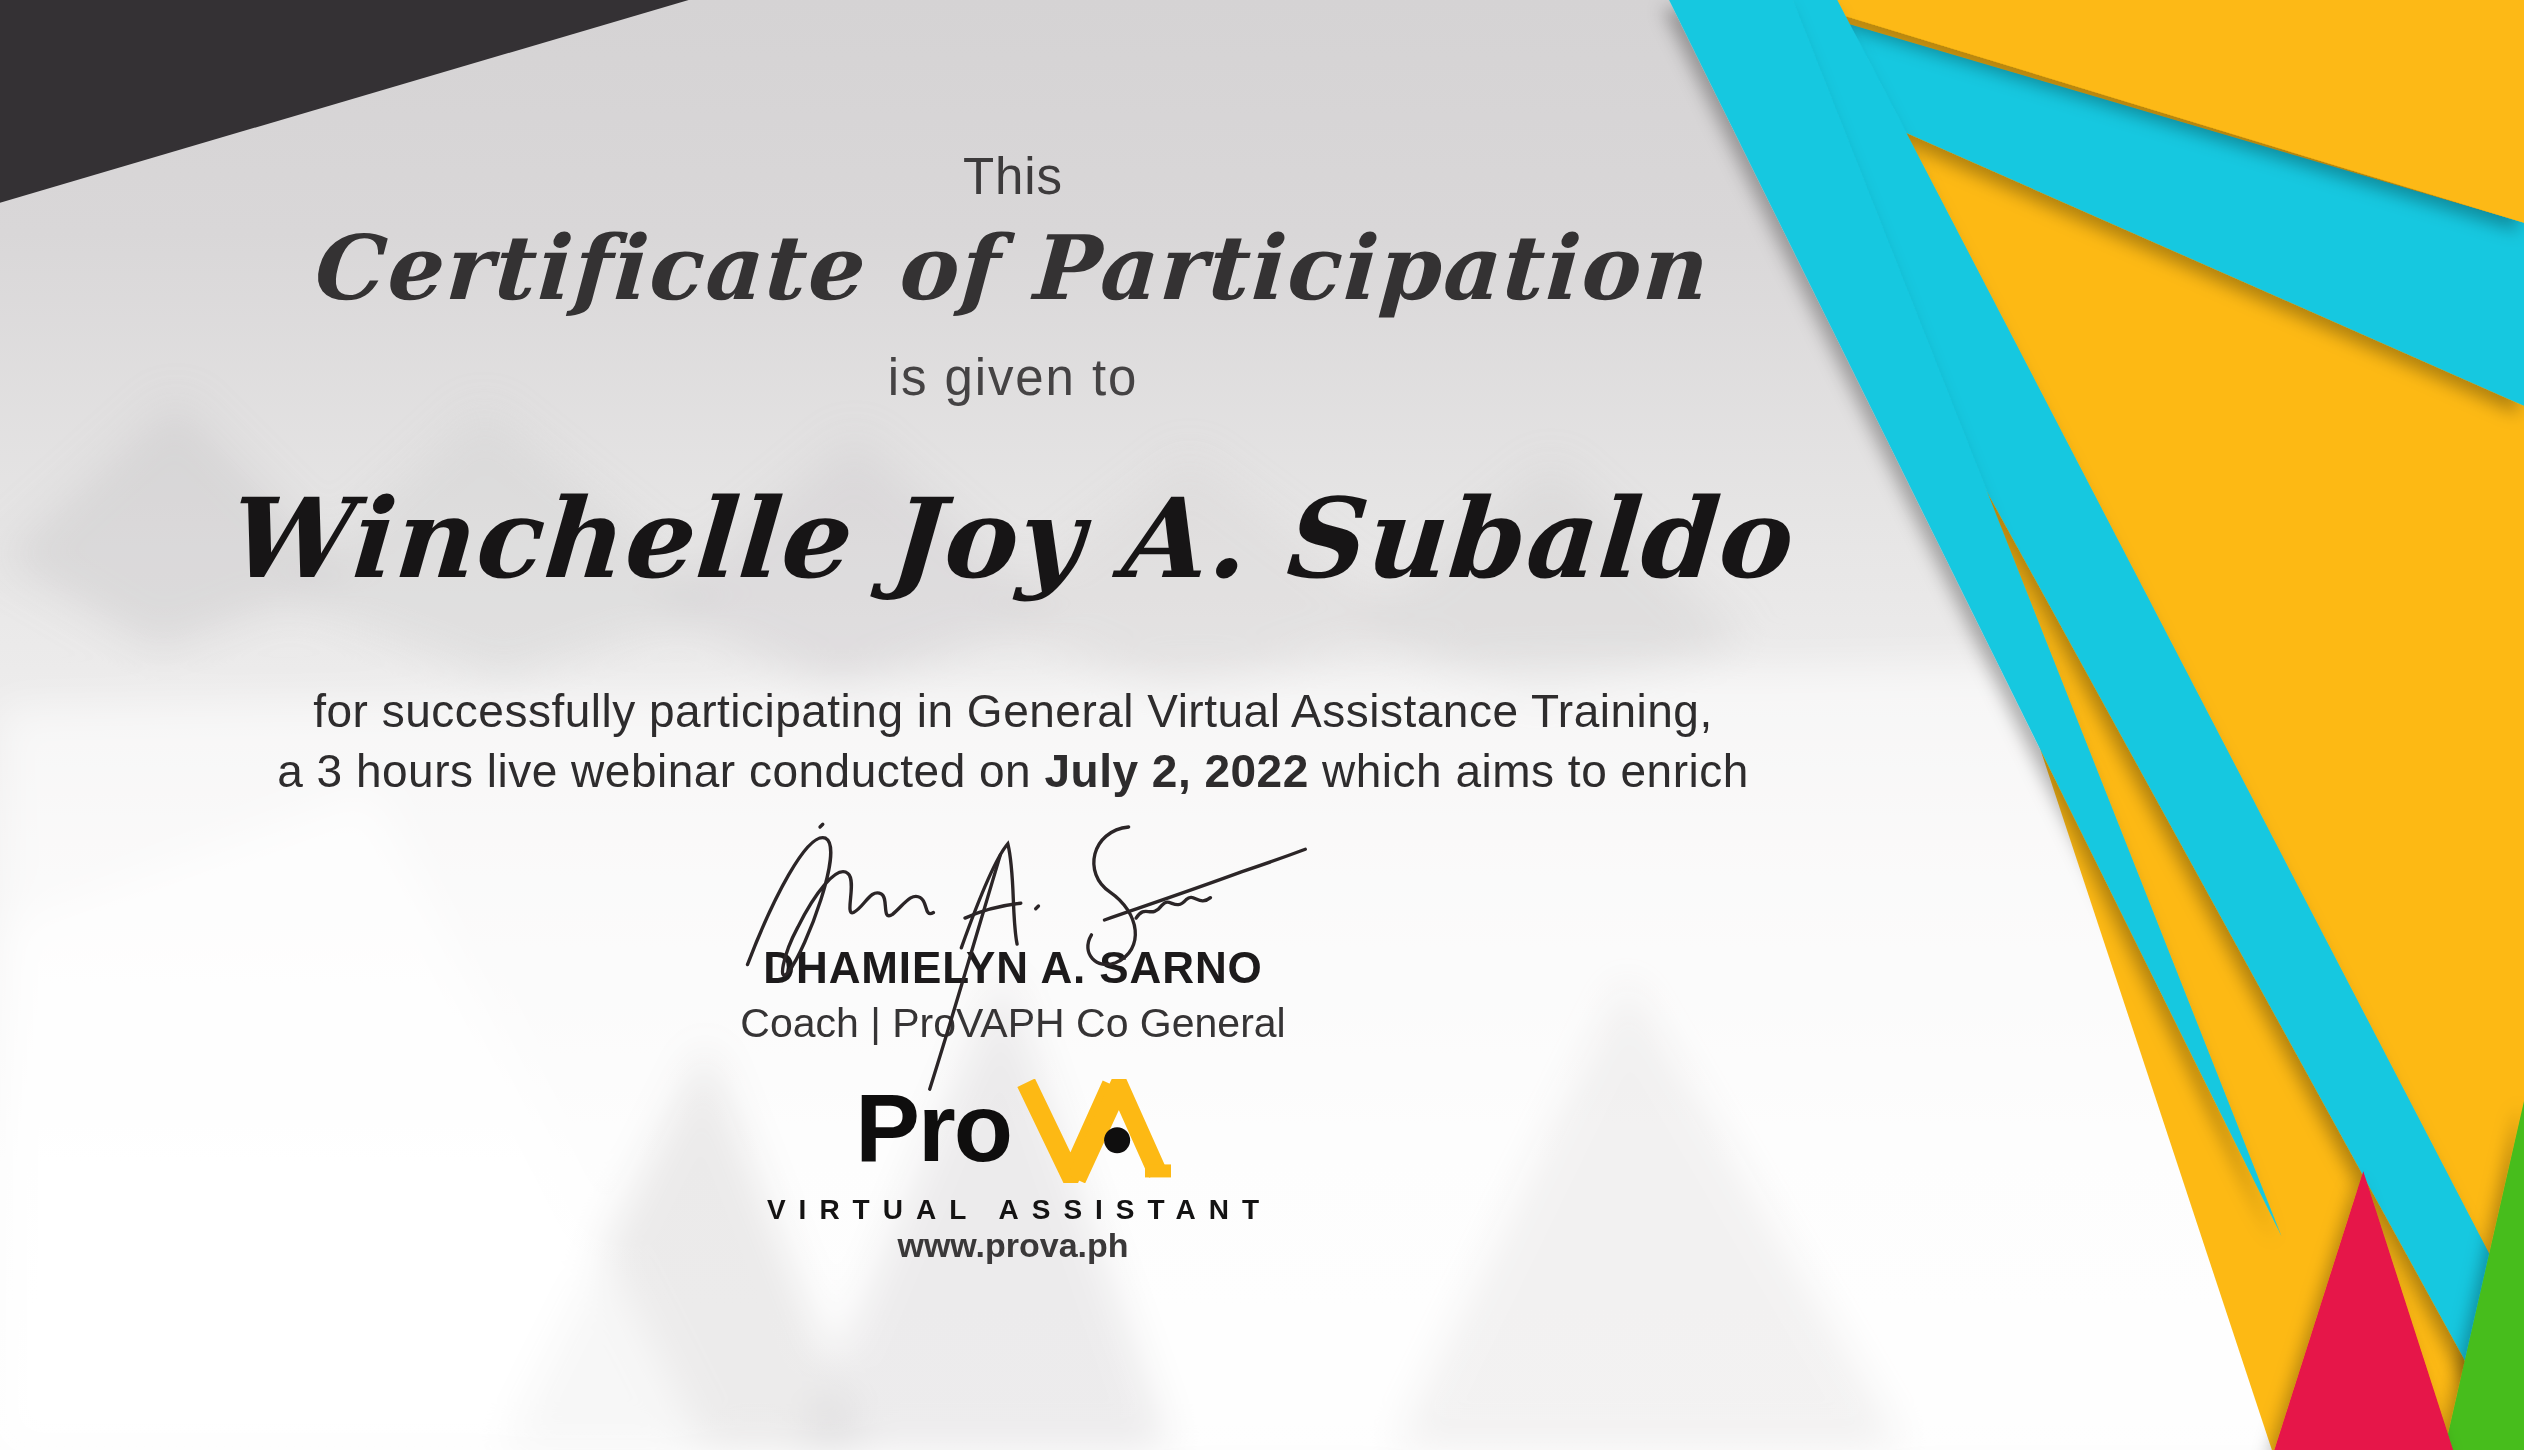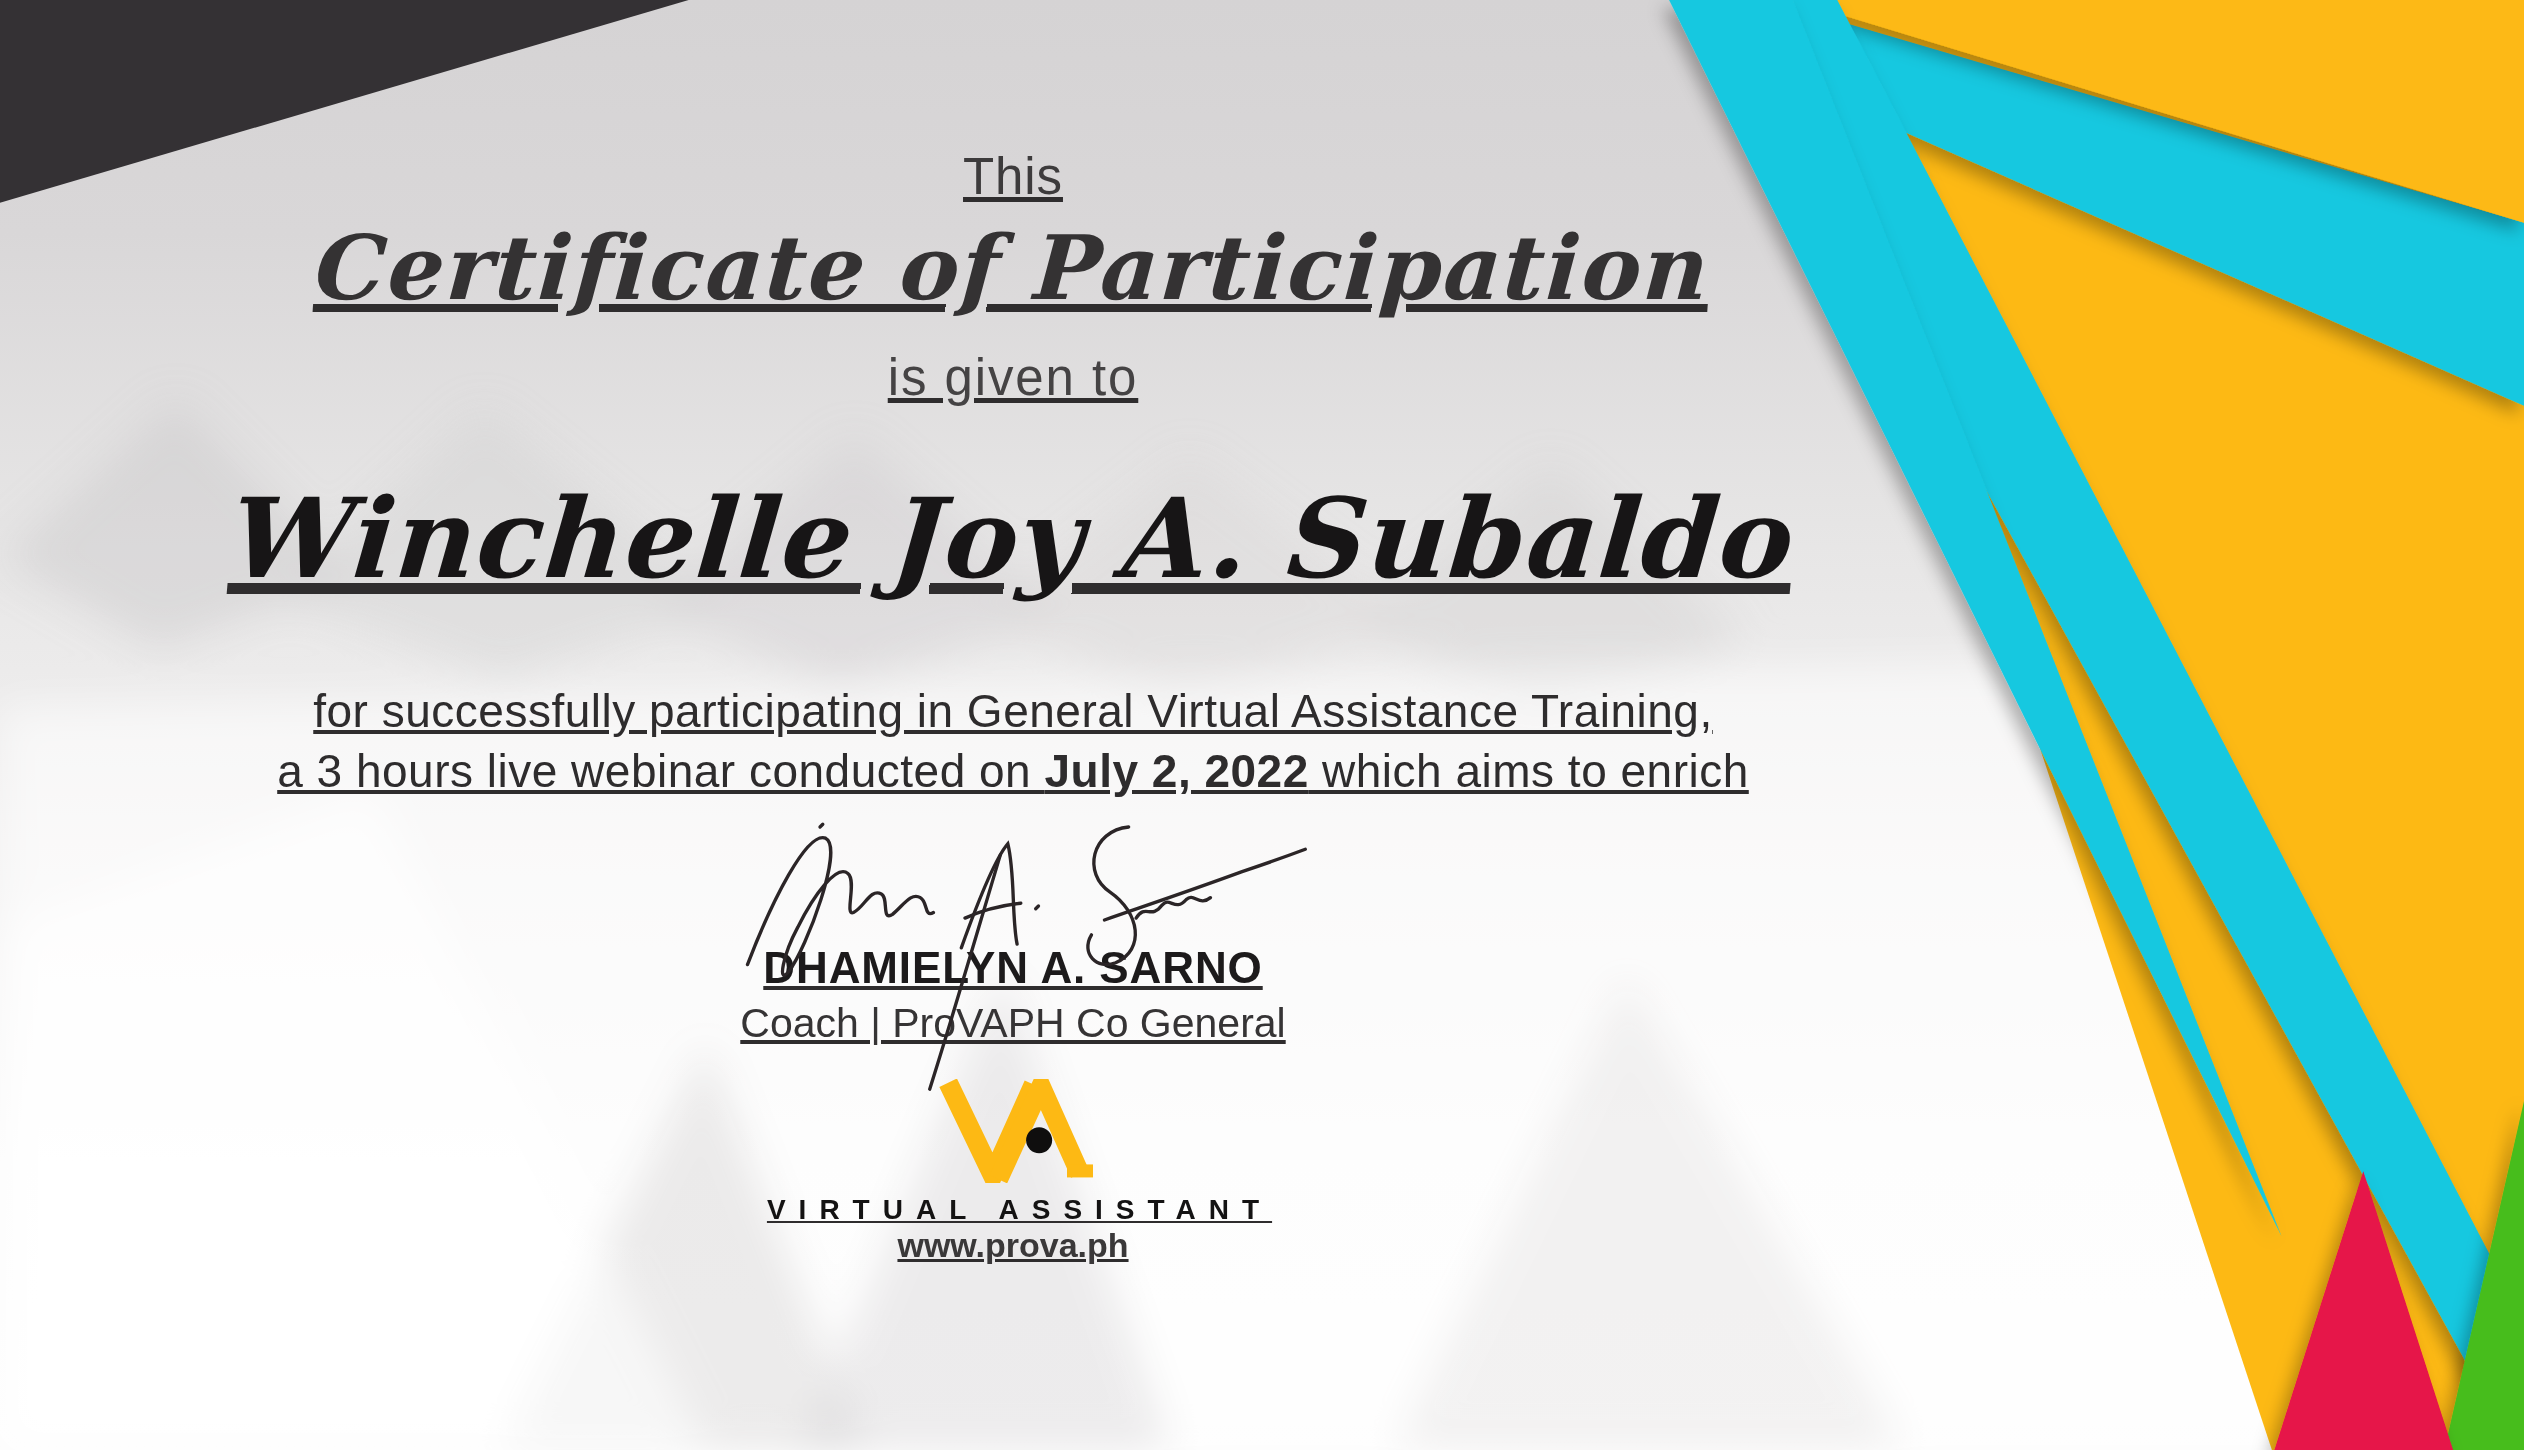--- a/index.html
+++ b/index.html
@@ -4,21 +4,21 @@
 <style>
   html,body{margin:0;padding:0;background:#9a9a9a;}
   .stage{
     position:relative;width:2525px;height:1451px;overflow:hidden;
     background:linear-gradient(180deg,#d5d3d4 0%,#d9d7d8 16%,#e6e5e5 36%,#f3f2f2 58%,#fbfbfb 80%,#fdfdfd 100%);
     font-family:"Liberation Sans",sans-serif;color:#2f2d2e;
   }
   .decor,.terrain{position:absolute;left:0;top:0;width:2525px;height:1451px;display:block;}
   .content{
     position:absolute;left:0;top:0;width:2026px;height:1338px;
-    text-align:center;z-index:5;text-decoration:underline;
+    text-align:center;z-index:5;
   }
   .preamble{padding-top:147px;font-size:51px;letter-spacing:0.9px;color:#3d3b3c;}
   .cert-title{
     margin-top:9.3px;font-family:"DejaVu Serif",serif;font-style:italic;font-weight:700;
     font-size:89px;letter-spacing:1.9px;color:#343233;transform:skewX(-4deg);
   }
   .given{margin-top:28px;font-size:51px;letter-spacing:1.9px;color:#454344;}
   .recipient{
     margin-top:67px;font-family:"DejaVu Serif",serif;font-style:italic;font-weight:700;
     font-size:110px;letter-spacing:0.9px;color:#171516;transform:skewX(-5deg);
@@ -113,20 +113,21 @@
           <path d="M106,30 L109,27"></path>
         </g>
       </svg>
     </div>
 
     <div class="signer-name">DHAMIELYN A. SARNO</div>
 
     <div class="signer-role">Coach | ProVAPH Co General</div>
 
     <div class="logo-row">
+      <span class="logo-word">Pro</span>
       <svg class="logo-mark" viewBox="0 0 168 112" aria-hidden="true">
         <g fill="none" stroke-width="21" stroke-linecap="butt" stroke-linejoin="miter" stroke="#fdb914">
           <path d="M12,4 L60,104 L104,6"></path>
           <path d="M66,108 L112,8 L154,102"></path>
         </g>
         <rect x="140" y="92" width="28" height="14" fill="#fdb914"></rect>
         <circle cx="110" cy="66" r="14" fill="#0f0e0e"></circle>
       </svg>
     </div>
 

